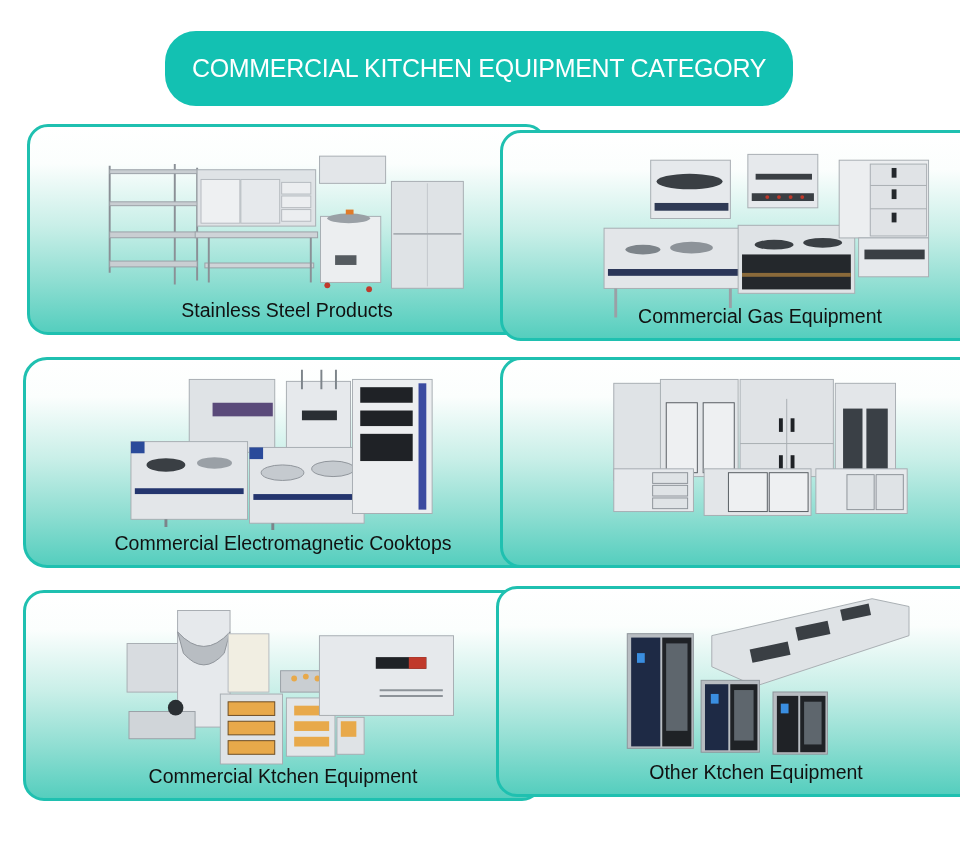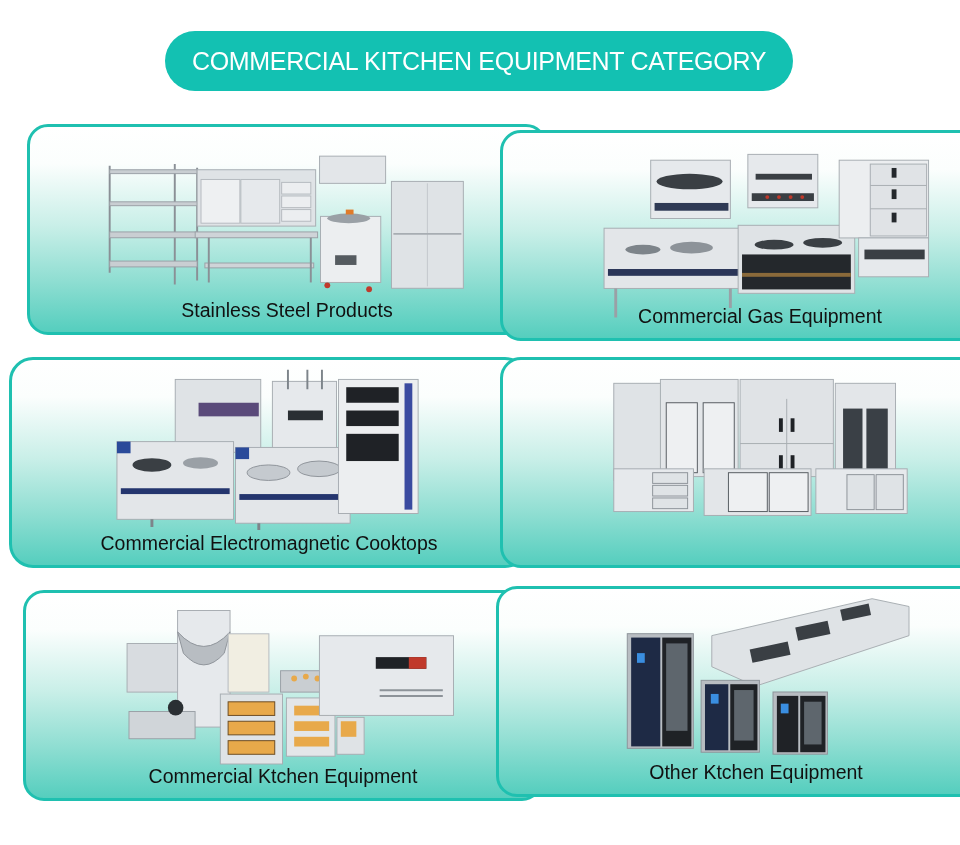--- a/index.html
+++ b/index.html
@@ -1,20 +1,20 @@
 <!DOCTYPE html>
 <html><head>
   <meta charset="utf-8">
   <style>
     * { box-sizing: border-box; margin: 0; padding: 0; }
     html, body { width: 960px; height: 845px; background: #ffffff; overflow: hidden; }
     body { position: relative; font-family: "Liberation Sans", "DejaVu Sans", sans-serif; }
 
     .banner {
-      position: absolute; left: 165px; top: 31px; width: 628px; height: 60px;
+      position: absolute; left: 165px; top: 31px; width: 628px; height: 75px;
       border-radius: 31px; background: #13c1b2;
       display: flex; align-items: center; justify-content: center;
     }
     .banner-text {
       color: #ffffff; font-size: 25px; letter-spacing: -0.3px; white-space: nowrap;
       font-family: "Liberation Sans", sans-serif;
     }
 
     .card {
       position: absolute; width: 520px; height: 211px;
@@ -103,21 +103,21 @@
       <rect x="356" y="58" width="5" height="10" fill="#24282c"></rect>
       <rect x="356" y="82" width="5" height="10" fill="#24282c"></rect>
     <rect x="322" y="108" width="72" height="40" fill="#e6e9ec" stroke="#a7adb2"></rect>
     <rect x="328" y="120" width="62" height="10" fill="#3a3f44"></rect>
     <line x1="72" y1="160" x2="72" y2="190" stroke="#9aa0a6" stroke-width="3"></line>
       <line x1="190" y1="160" x2="190" y2="180" stroke="#9aa0a6" stroke-width="3"></line>
   </svg>
   <div class="card-label">Commercial Gas Equipment</div>
 </div>
 
-<div class="card" style="left:9px; top:357px;border-radius:24px;">
+<div class="card" style="left:23px; top:357px;border-radius:24px;">
   <svg class="card-art" viewBox="0 0 441 211" width="441" height="211">
     <rect x="124" y="20" width="88" height="75" fill="#dfe3e6" stroke="#a7adb2"></rect>
     <rect x="148" y="44" width="62" height="14" fill="#5a4a7a"></rect>
     <rect x="224" y="22" width="66" height="70" fill="#e6e9ec" stroke="#a7adb2"></rect>
     <line x1="240" y1="10" x2="240" y2="30" stroke="#7d848a" stroke-width="2"></line>
       <line x1="260" y1="10" x2="260" y2="30" stroke="#7d848a" stroke-width="2"></line>
       <line x1="275" y1="10" x2="275" y2="30" stroke="#7d848a" stroke-width="2"></line>
     <rect x="240" y="52" width="36" height="10" fill="#2a2f33"></rect>
     <rect x="64" y="84" width="120" height="80" fill="#e3e6e9" stroke="#a7adb2"></rect>
     <rect x="64" y="84" width="14" height="12" fill="#2a4a9a"></rect>

